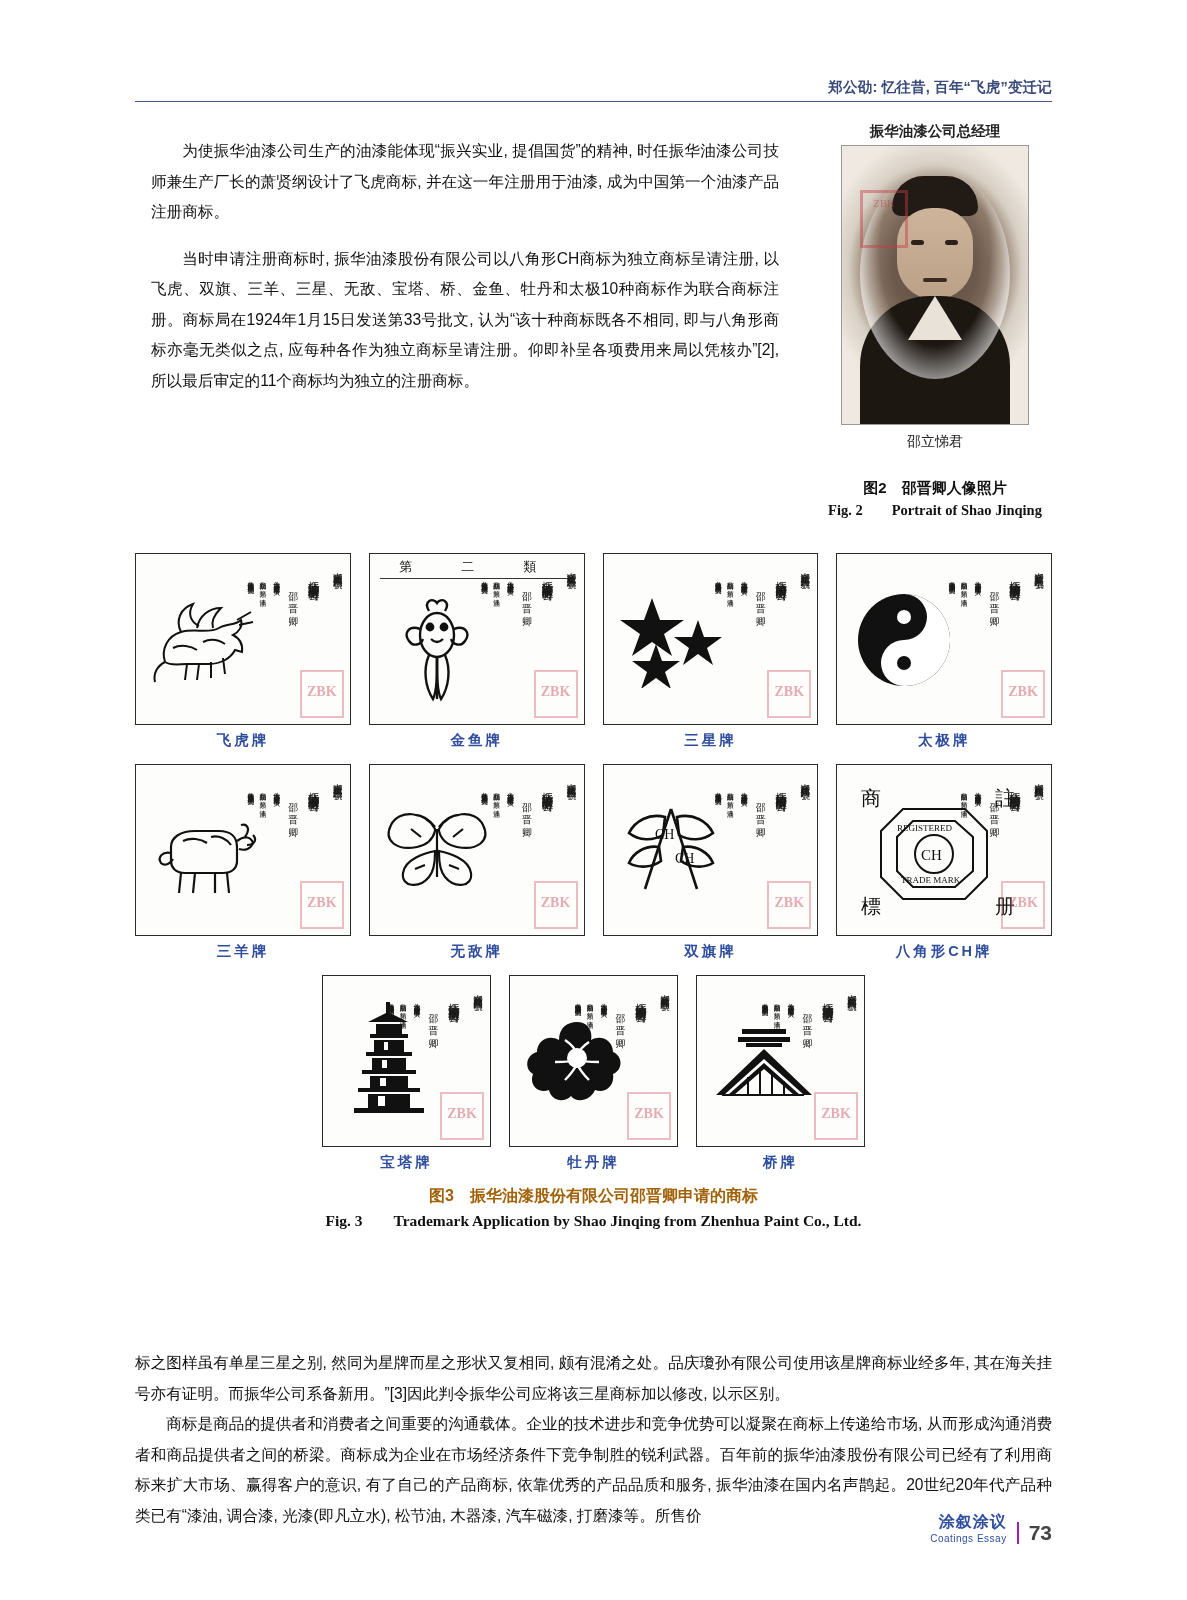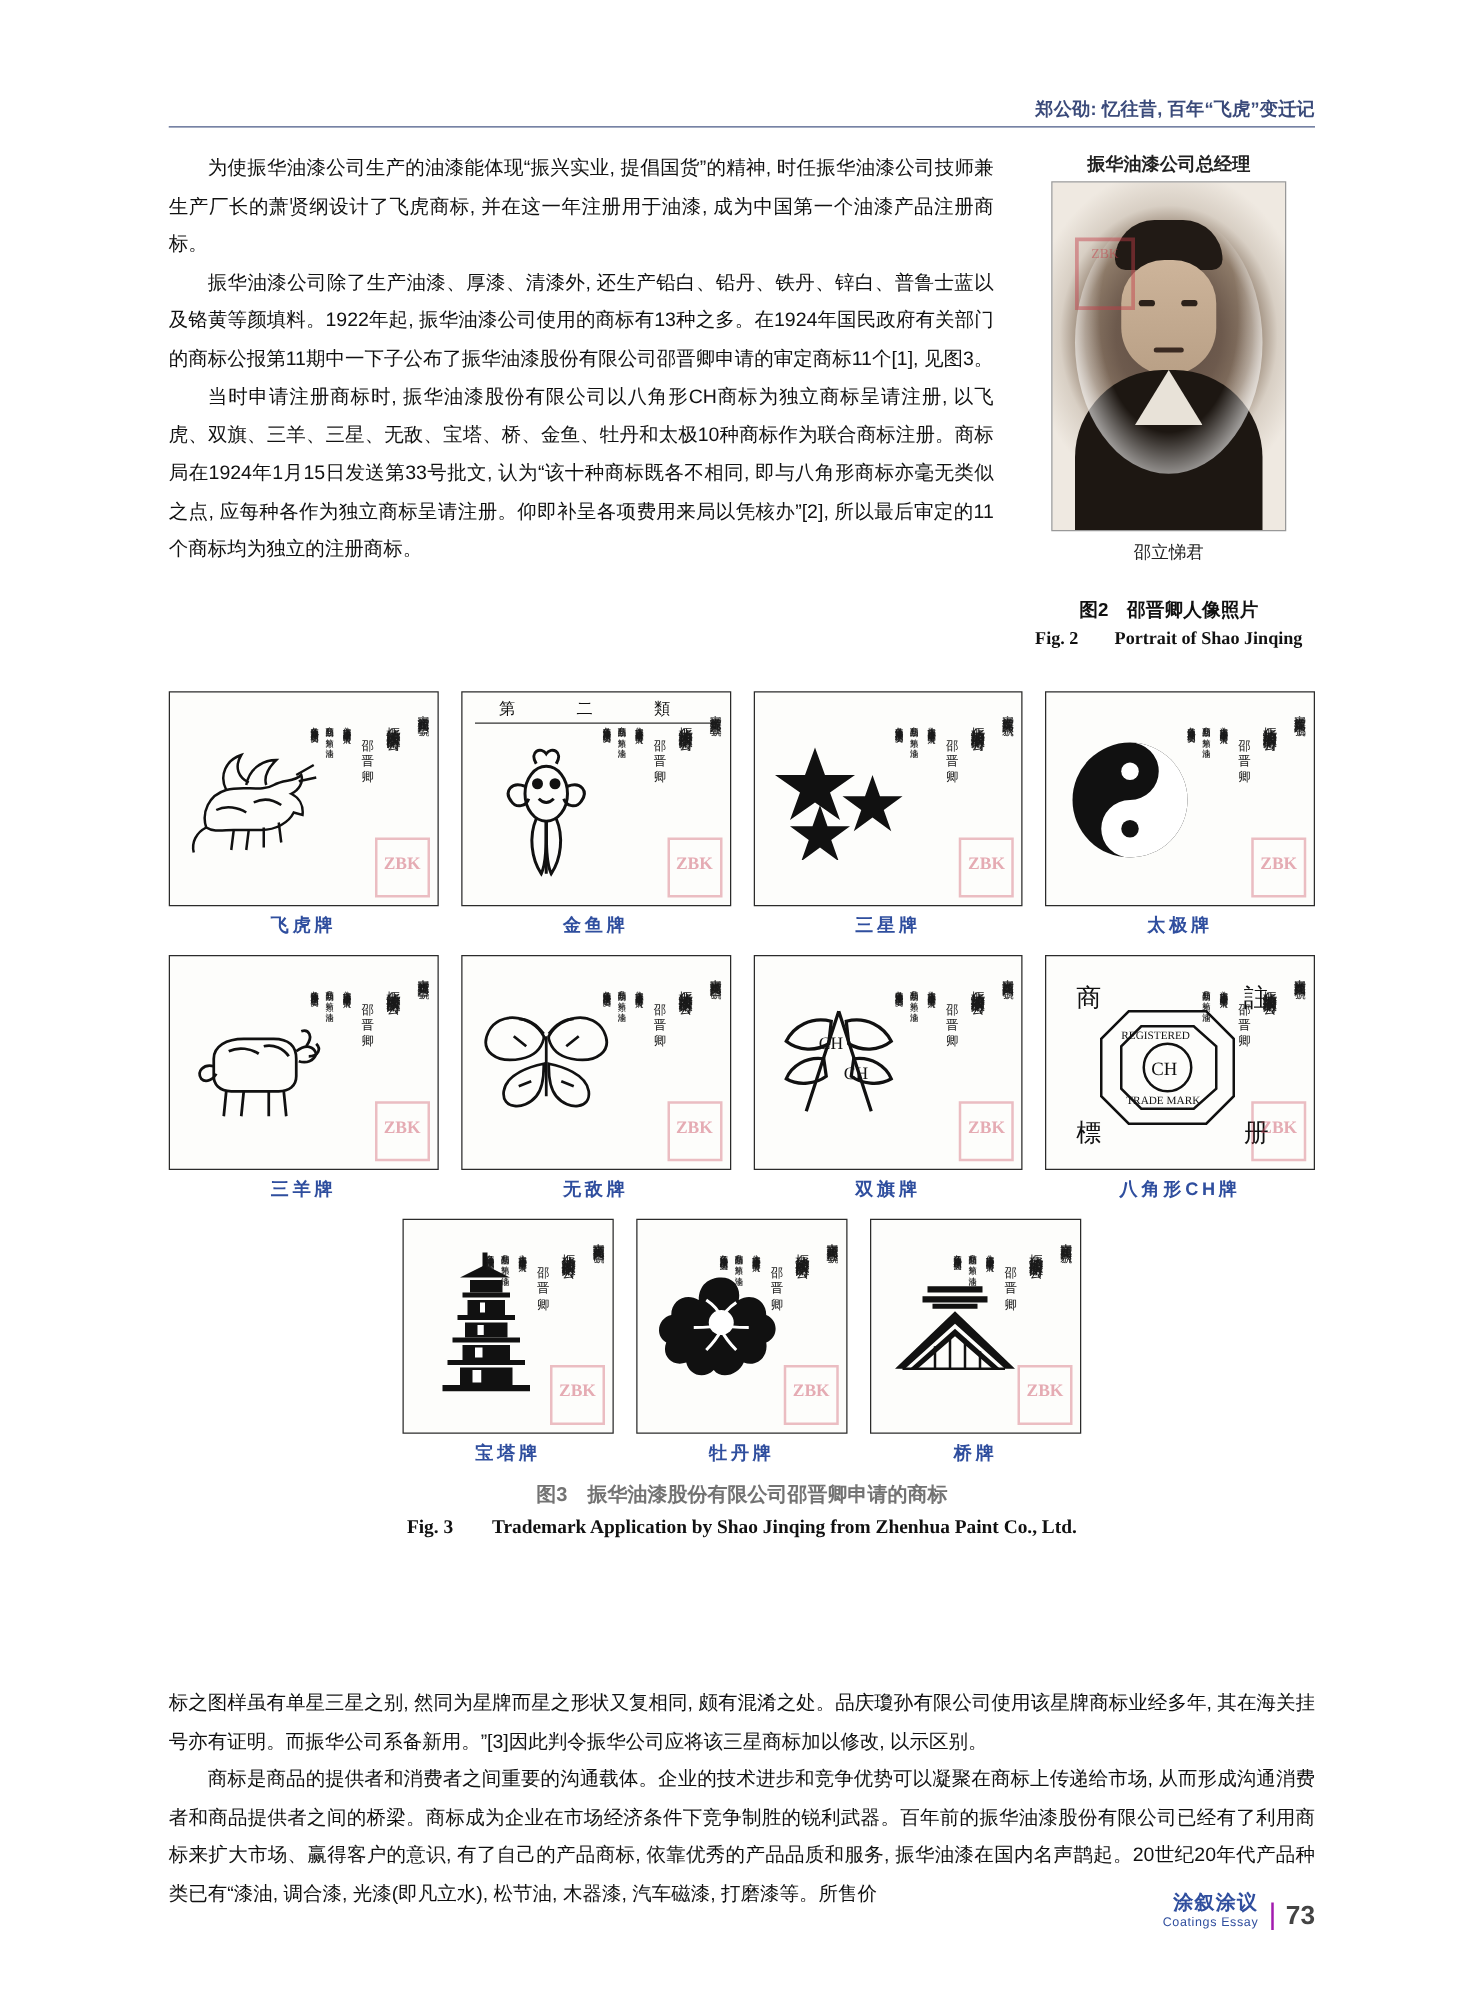--- a/index.html
+++ b/index.html
@@ -25,21 +25,21 @@
     position:absolute; left:135px; top:101px; width:917px; height:1px;
     background:#4a5a86;
   }
 
   
   .col-left {
     position:absolute; left:135px; top:120px; width:660px;
     font-size:15.6px; line-height:30.5px; text-align:justify;
     font-family:"Liberation Sans", sans-serif;
   }
-  .col-left p { margin:0; text-indent:2em; }
+  .col-left p { margin:16px; text-indent:2em; }
 
   
   .fig2 {
     position:absolute; left:818px; top:122px; width:234px;
   }
   .fig2-caption-top {
     text-align:center; font-family:"Liberation Sans", sans-serif;
     font-size:14.5px; font-weight:bold; color:#222; margin-bottom:4px;
   }
   .portrait-box {
@@ -167,21 +167,21 @@
   .tm-label {
     text-align:center; margin-top:6px; margin-bottom:10px;
     font-family:"Liberation Sans", sans-serif;
     font-size:14.5px; font-weight:bold; color:#2f4e9e;
     letter-spacing:3px;
   }
 
   .fig3-caption { margin-top:2px; text-align:center; }
   .fig3-caption .cn {
     font-family:"Liberation Sans", sans-serif;
-    font-size:16px; font-weight:bold; color:#737373; margin-bottom:4px;
+    font-size:16px; font-weight:bold; color:#a16207; margin-bottom:4px;
   }
   .fig3-caption .en {
     font-family:"Liberation Serif", serif;
     font-size:15.5px; font-weight:bold; color:#111;
   }
 
   
   .lower {
     position:absolute; left:135px; top:1348px; width:917px;
     font-family:"Liberation Sans", sans-serif;
@@ -214,21 +214,20 @@
 </head>
 <body>
 
 <div class="page">
 
   <div class="header">郑公劭: 忆往昔, 百年“飞虎”变迁记</div>
   <div class="header-rule"></div>
 
   <div class="col-left">
     <p>为使振华油漆公司生产的油漆能体现“振兴实业, 提倡国货”的精神, 时任振华油漆公司技师兼生产厂长的萧贤纲设计了飞虎商标, 并在这一年注册用于油漆, 成为中国第一个油漆产品注册商标。</p>
-    <p>振华油漆公司除了生产油漆、厚漆、清漆外, 还生产铅白、铅丹、铁丹、锌白、普鲁士蓝以及铬黄等颜填料。1922年起, 振华油漆公司使用的商标有13种之多。在1924年国民政府有关部门的商标公报第11期中一下子公布了振华油漆股份有限公司邵晋卿申请的审定商标11个[1], 见图3。</p>
     <p>当时申请注册商标时, 振华油漆股份有限公司以八角形CH商标为独立商标呈请注册, 以飞虎、双旗、三羊、三星、无敌、宝塔、桥、金鱼、牡丹和太极10种商标作为联合商标注册。商标局在1924年1月15日发送第33号批文, 认为“该十种商标既各不相同, 即与八角形商标亦毫无类似之点, 应每种各作为独立商标呈请注册。仰即补呈各项费用来局以凭核办”[2], 所以最后审定的11个商标均为独立的注册商标。</p>
   </div>
 
   <div class="fig2">
     <div class="fig2-caption-top">振华油漆公司总经理</div>
     <div class="portrait-box">
       <div class="hat"></div>
       <div class="face"></div>
       <div class="eye l"></div>
       <div class="eye r"></div>

